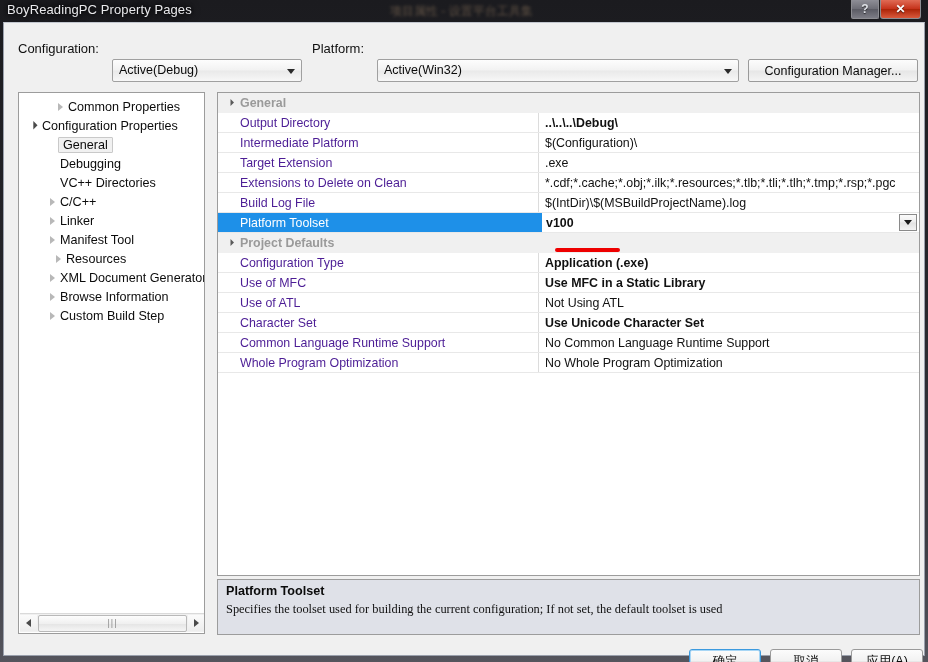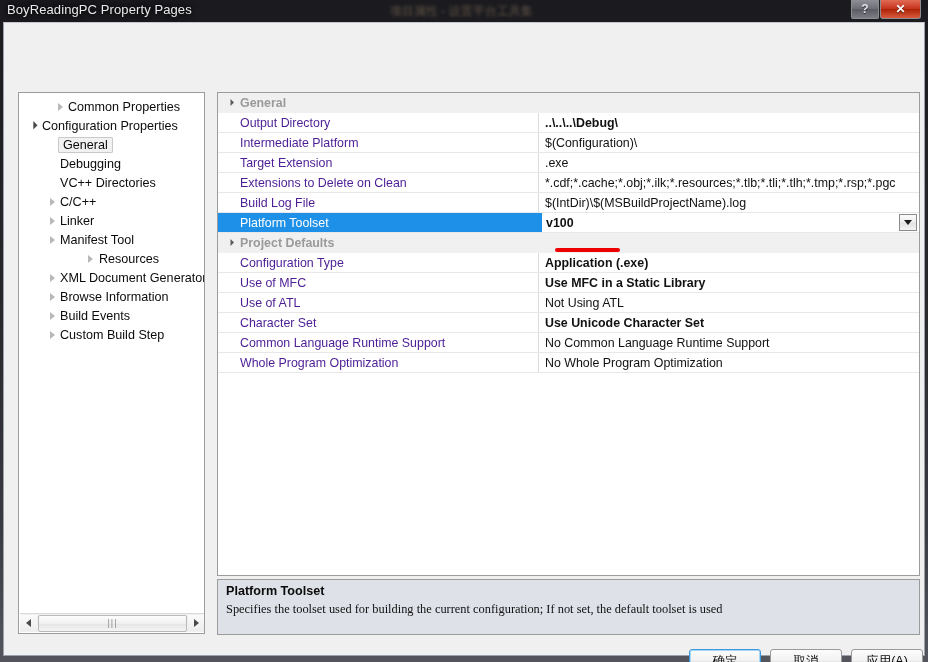--- a/index.html
+++ b/index.html
@@ -339,20 +339,33 @@
 
   <div id="titlebar">
     <div id="title-text">BoyReadingPC Property Pages</div>
     <div id="ghost-text">项目属性 - 设置平台工具集</div>
     <div class="wbtn" id="help-btn">?</div>
     <div class="wbtn" id="close-btn">✕</div>
   </div>
 
   <div id="dialog">
 
+    <div id="toprow">
+      <div class="lbl" id="cfg-label">Configuration:</div>
+      <div class="combo" id="cfg-combo">
+        <span class="val">Active(Debug)</span>
+        <span class="arrow"></span>
+      </div>
+      <div class="lbl" id="plat-label">Platform:</div>
+      <div class="combo" id="plat-combo">
+        <span class="val">Active(Win32)</span>
+        <span class="arrow"></span>
+      </div>
+      <div id="cfgmgr-btn">Configuration Manager...</div>
+    </div>
 
     <div id="treepanel">
       <div id="treelist">
           <div class="tnode" style="padding-left: 8px; justify-content: center;">
             <span class="tw">
               <span class="tri-closed"></span>
             </span>
             <span class="tlabel">Common Properties</span>
           </div>
           <div class="tnode" style="padding-left: 8px;">
@@ -384,43 +397,37 @@
               <span class="tri-closed"></span>
             </span>
             <span class="tlabel">Linker</span>
           </div>
           <div class="tnode" style="padding-left: 26px;">
             <span class="tw">
               <span class="tri-closed"></span>
             </span>
             <span class="tlabel">Manifest Tool</span>
           </div>
-          <div class="tnode" style="padding-left: 18px; justify-content: center;">
+          <div class="tnode" style="padding-left: 32px;">
             <span class="tw">
               <span class="tri-closed"></span>
             </span>
             <span class="tlabel">Resources</span>
           </div>
           <div class="tnode" style="padding-left: 26px;">
             <span class="tw">
               <span class="tri-closed"></span>
             </span>
             <span class="tlabel">XML Document Generator</span>
           </div>
           <div class="tnode" style="padding-left: 26px;">
             <span class="tw">
               <span class="tri-closed"></span>
             </span>
             <span class="tlabel">Browse Information</span>
-          </div>
-          <div class="tnode" style="padding-left: 26px;">
-            <span class="tw">
-              <span class="tri-closed"></span>
-            </span>
-            <span class="tlabel">Build Events</span>
           </div>
           <div class="tnode" style="padding-left: 26px;">
             <span class="tw">
               <span class="tri-closed"></span>
             </span>
             <span class="tlabel">Custom Build Step</span>
           </div>
         </div>
       <div id="hscroll">
         <div class="sb-arrow">

